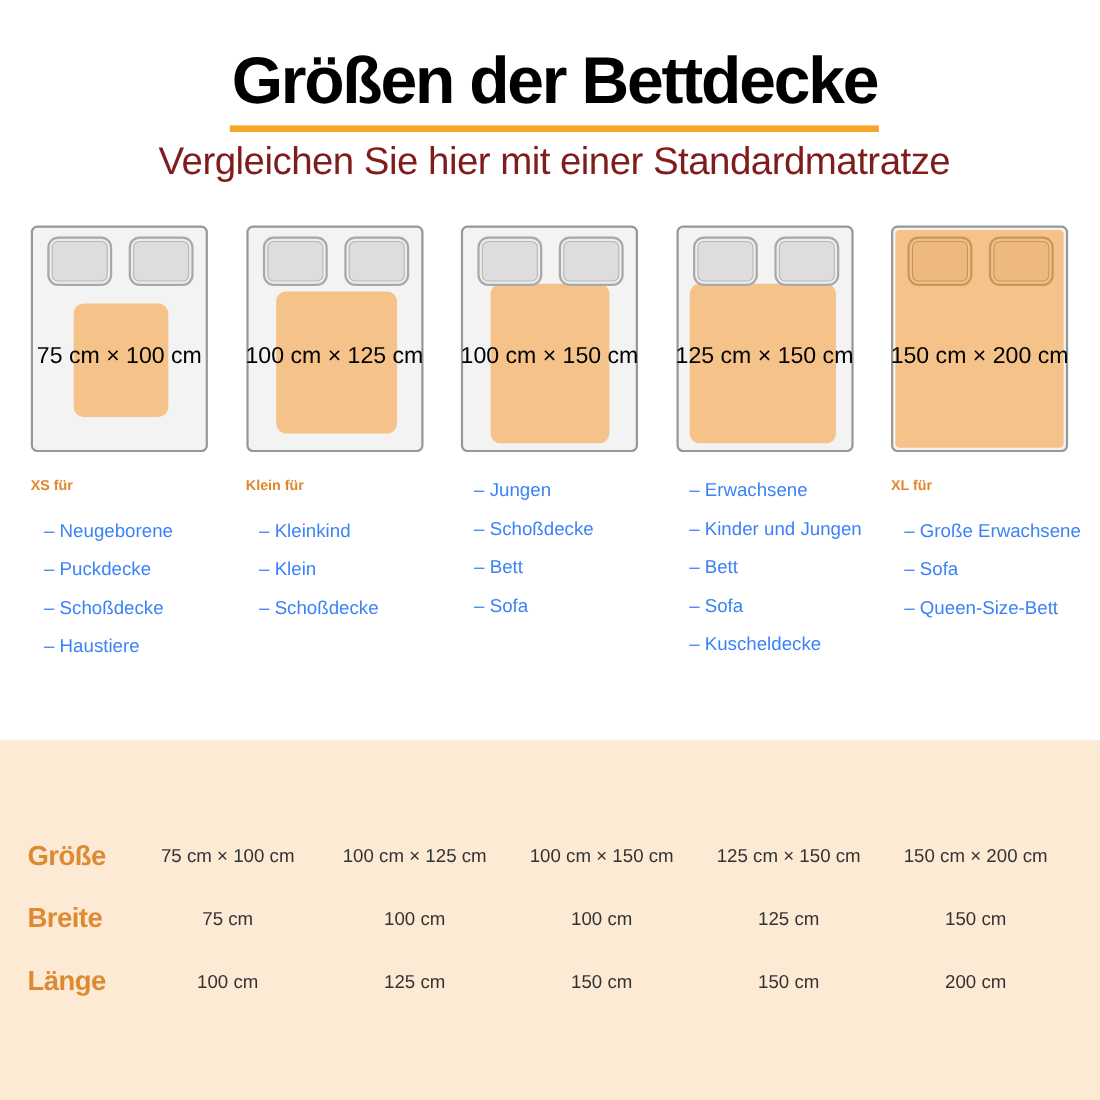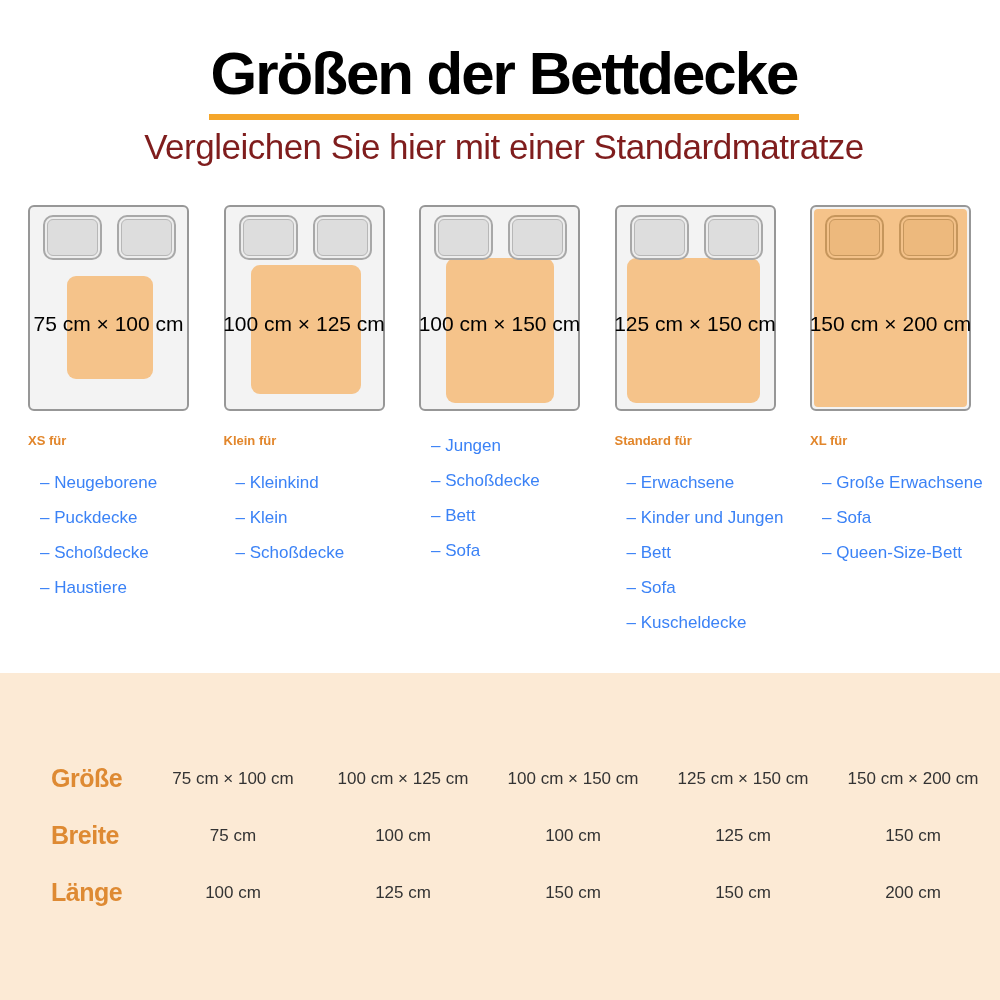--- a/index.html
+++ b/index.html
@@ -48,22 +48,22 @@
     transform:translate(-50%,-50%);font-size:21px;color:#000;white-space:nowrap;
   }
   .card-heading{margin-top:22px;font-size:13px;font-weight:bold;color:var(--orange);white-space:nowrap;}
   .card-list{margin-top:26px;list-style:none;}
   .card-list li{font-size:17px;line-height:18px;margin-bottom:17px;color:#3b82f6;white-space:nowrap;margin-left:12px;}
   
   .band{position:absolute;top:673px;left:0;width:100%;height:327px;background:var(--band);}
   .size-table{padding-top:77px;}
   .trow{display:flex;align-items:center;height:57px;}
   .tlabel{
-    width:97px;padding-left:35px;flex:none;font-size:25px;font-weight:bold;
-    color:var(--table-orange);letter-spacing:-0.5px;margin-left:16px;
+    width:97px;padding-left:25px;flex:none;font-size:25px;font-weight:bold;
+    color:var(--table-orange);letter-spacing:-0.5px;
   }
   .tcell{width:170px;flex:none;text-align:center;font-size:17px;color:#333;white-space:nowrap;}
 </style>
 </head>
 <body>
 
 <div class="header">
   <div class="title">Größen der Bettdecke</div>
   <div class="subtitle">Vergleichen Sie hier mit einer Standardmatratze</div>
 </div>
@@ -140,21 +140,20 @@
         <div class="pillow">
             <div class="pillow-inner"></div>
           </div>
         <div class="pillow">
             <div class="pillow-inner"></div>
           </div>
       </div>
       <div class="duvet" style="left: 6.5%; top: 25%; width: 85%; height: 72%;"></div>
       <div class="size-label">125 cm × 150 cm</div>
     </div>
-    <div class="card-heading">Standard für</div>
     <ul class="card-list">
         <li>– Erwachsene</li>
         <li>– Kinder und Jungen</li>
         <li>– Bett</li>
         <li>– Sofa</li>
         <li>– Kuscheldecke</li>
       </ul>
   </div>
 
   <div class="card covered">

